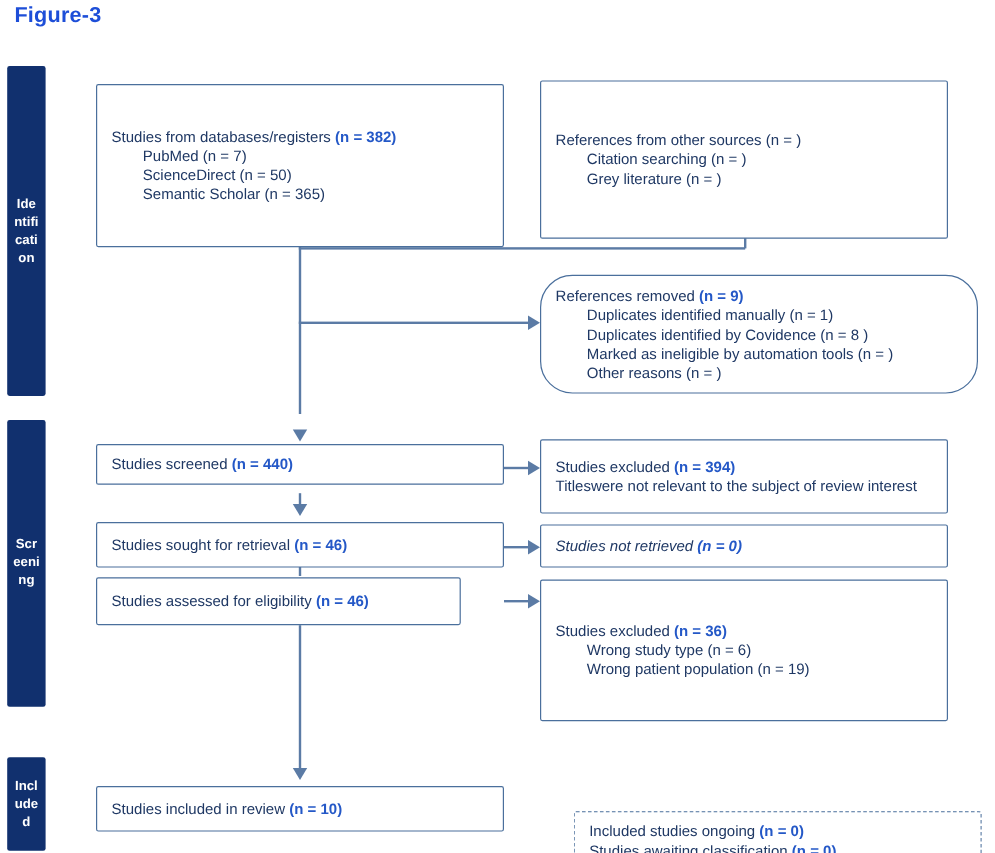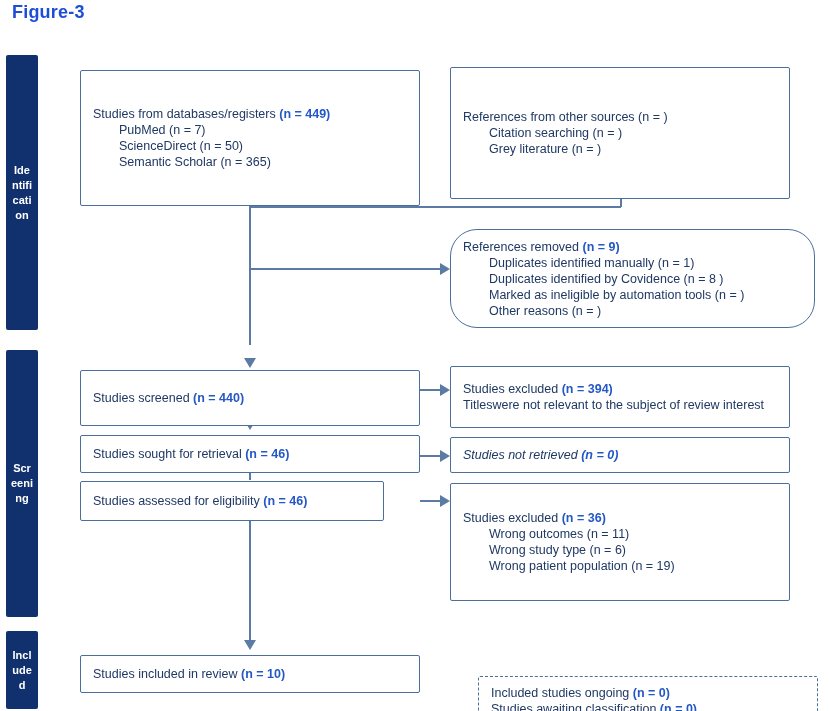--- a/index.html
+++ b/index.html
@@ -118,21 +118,21 @@
 </head>
 <body>
 
 <div id="canvas">
 
   <div id="figure-title">Figure-3</div>
 
   <div class="stage-bar" style="top:55px; height:275px;align-items:center;">
     <span class="stage-label">Identification</span>
   </div>
-  <div class="stage-bar" style="top:350px; height:267px;">
+  <div class="stage-bar" style="top:350px; height:239px;">
     <span class="stage-label">Screening</span>
   </div>
   <div class="stage-bar" style="top:631px; height:78px;">
     <span class="stage-label">Included</span>
   </div>
 
   <div class="vline" style="left:249px; top:205px; height:140px;"></div>
 
   <div class="hline" style="left:249px; top:206px; width:372px;"></div>
 
@@ -156,21 +156,21 @@
 
   <div class="hline" style="left:420px; top:500px; width:26px;"></div>
   <div class="arrow-right" style="left:440px; top:495px;"></div>
 
   <div class="vline" style="left:249px; top:521px; height:125px;"></div>
   <div class="arrow-down" style="left:244px; top:640px;"></div>
 
   <div class="fbox" style="left:80px; top:70px; width:340px; height:136px;">
     <div class="ln">
       <span>Studies from databases/registers</span>
-      <span class="nval">(n = 449)</span>
+      <span class="nval">(n = 382)</span>
     </div>
     <div class="ln indent">
       <span>PubMed</span>
       <span>(n = 7)</span>
     </div>
     <div class="ln indent">
       <span>ScienceDirect</span>
       <span>(n = 50)</span>
     </div>
     <div class="ln indent">
@@ -210,21 +210,21 @@
     <div class="ln indent">
       <span>Marked as ineligible by automation tools</span>
       <span>(n = )</span>
     </div>
     <div class="ln indent">
       <span>Other reasons</span>
       <span>(n = )</span>
     </div>
   </div>
 
-  <div class="fbox" style="left:80px; top:370px; width:340px; height:56px;">
+  <div class="fbox" style="left:80px; top:370px; width:340px; height:34px;">
     <div class="ln">
       <span>Studies screened</span>
       <span class="nval">(n = 440)</span>
     </div>
   </div>
 
   <div class="fbox" style="left:450px; top:366px; width:340px; height:62px;">
     <div class="ln">
       <span>Studies excluded</span>
       <span class="nval">(n = 394)</span>
@@ -252,24 +252,20 @@
       <span class="nval">(n = 46)</span>
     </div>
   </div>
 
   <div class="fbox" style="left:450px; top:483px; width:340px; height:118px;">
     <div class="ln">
       <span>Studies excluded</span>
       <span class="nval">(n = 36)</span>
     </div>
     <div class="ln indent">
-      <span>Wrong outcomes</span>
-      <span>(n = 11)</span>
-    </div>
-    <div class="ln indent">
       <span>Wrong study type</span>
       <span>(n = 6)</span>
     </div>
     <div class="ln indent">
       <span>Wrong patient population</span>
       <span>(n = 19)</span>
     </div>
   </div>
 
   <div class="fbox" style="left:80px; top:655px; width:340px; height:38px;">

